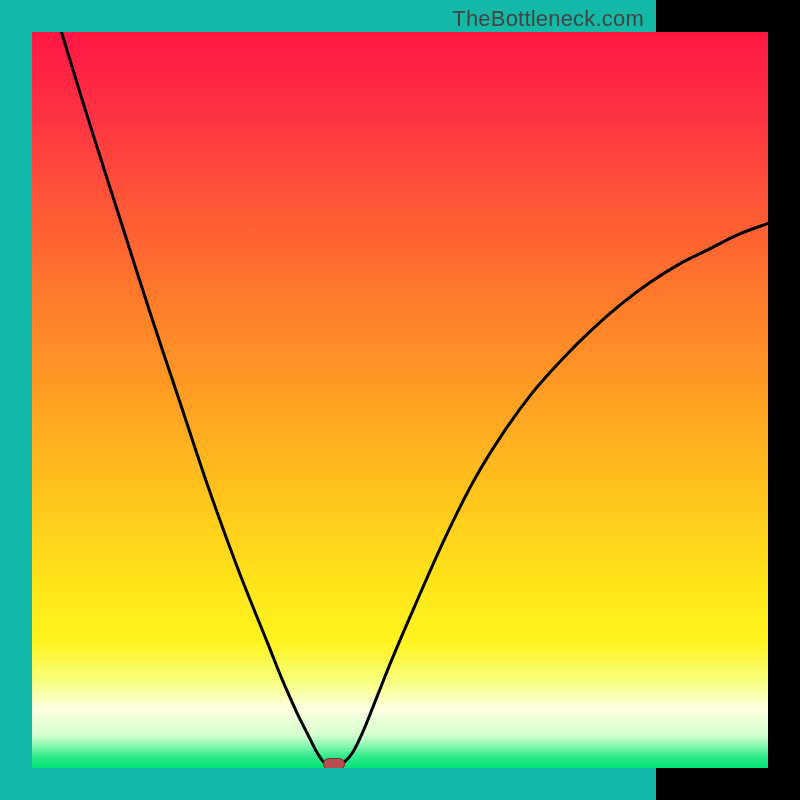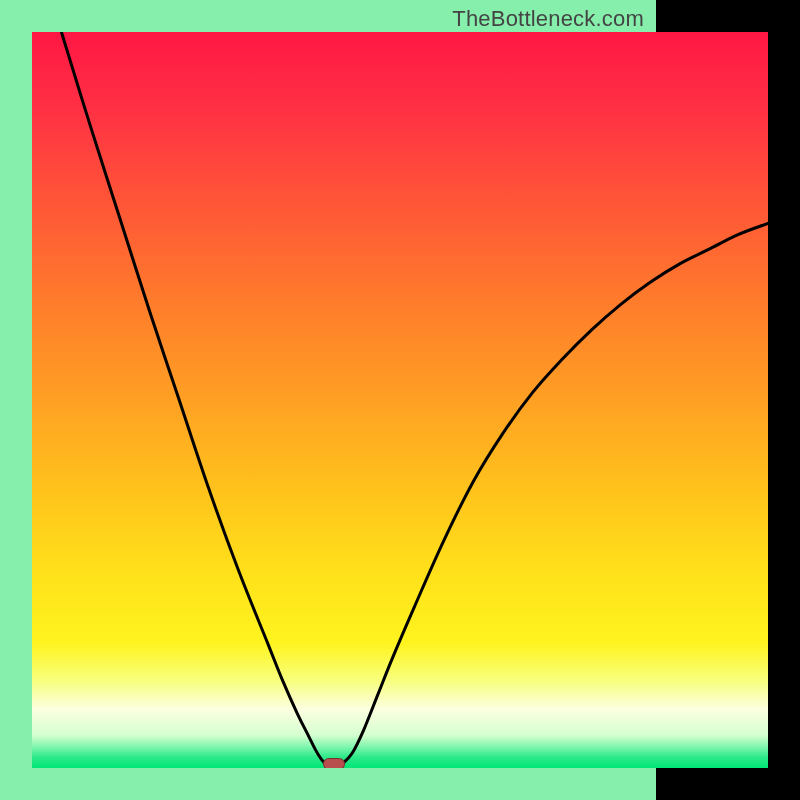--- a/index.html
+++ b/index.html
@@ -10,21 +10,21 @@
     background: #000;
     overflow: hidden;
     font-family: Arial, Helvetica, sans-serif;
   }
   .frame {
     position: absolute;
     left: 0;
     top: 0;
     width: 656px;
     height: 800px;
-    background: #86efac;
+    background: #14b8a6;
   }
   .plot-area {
     position: absolute;
     left: 32px;
     top: 32px;
     width: 736px;
     height: 736px;
     overflow: hidden;
   }
   .gradient {

